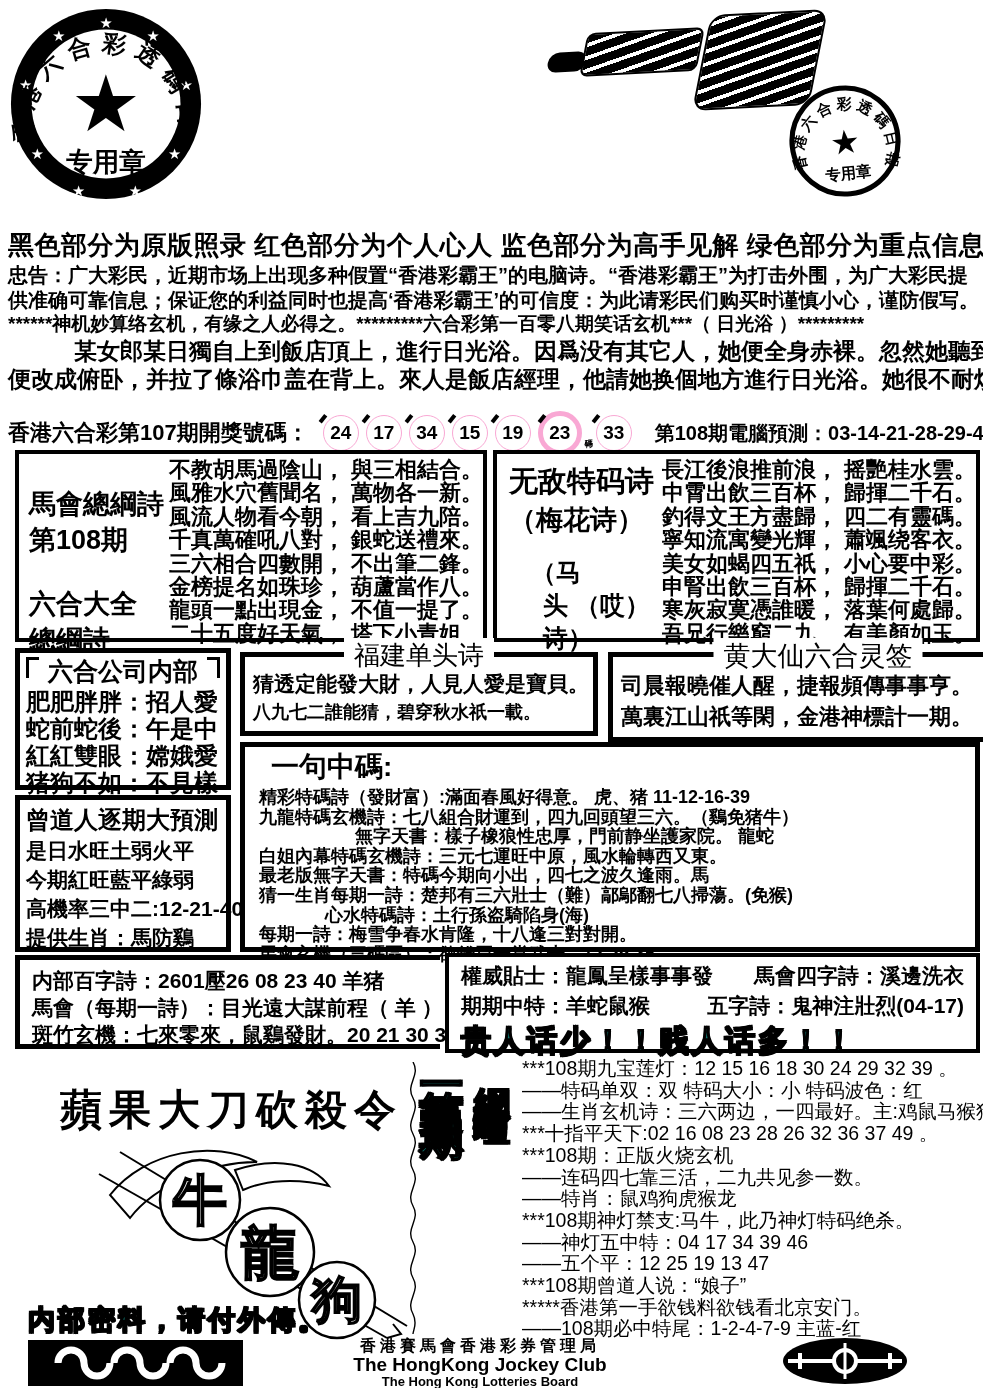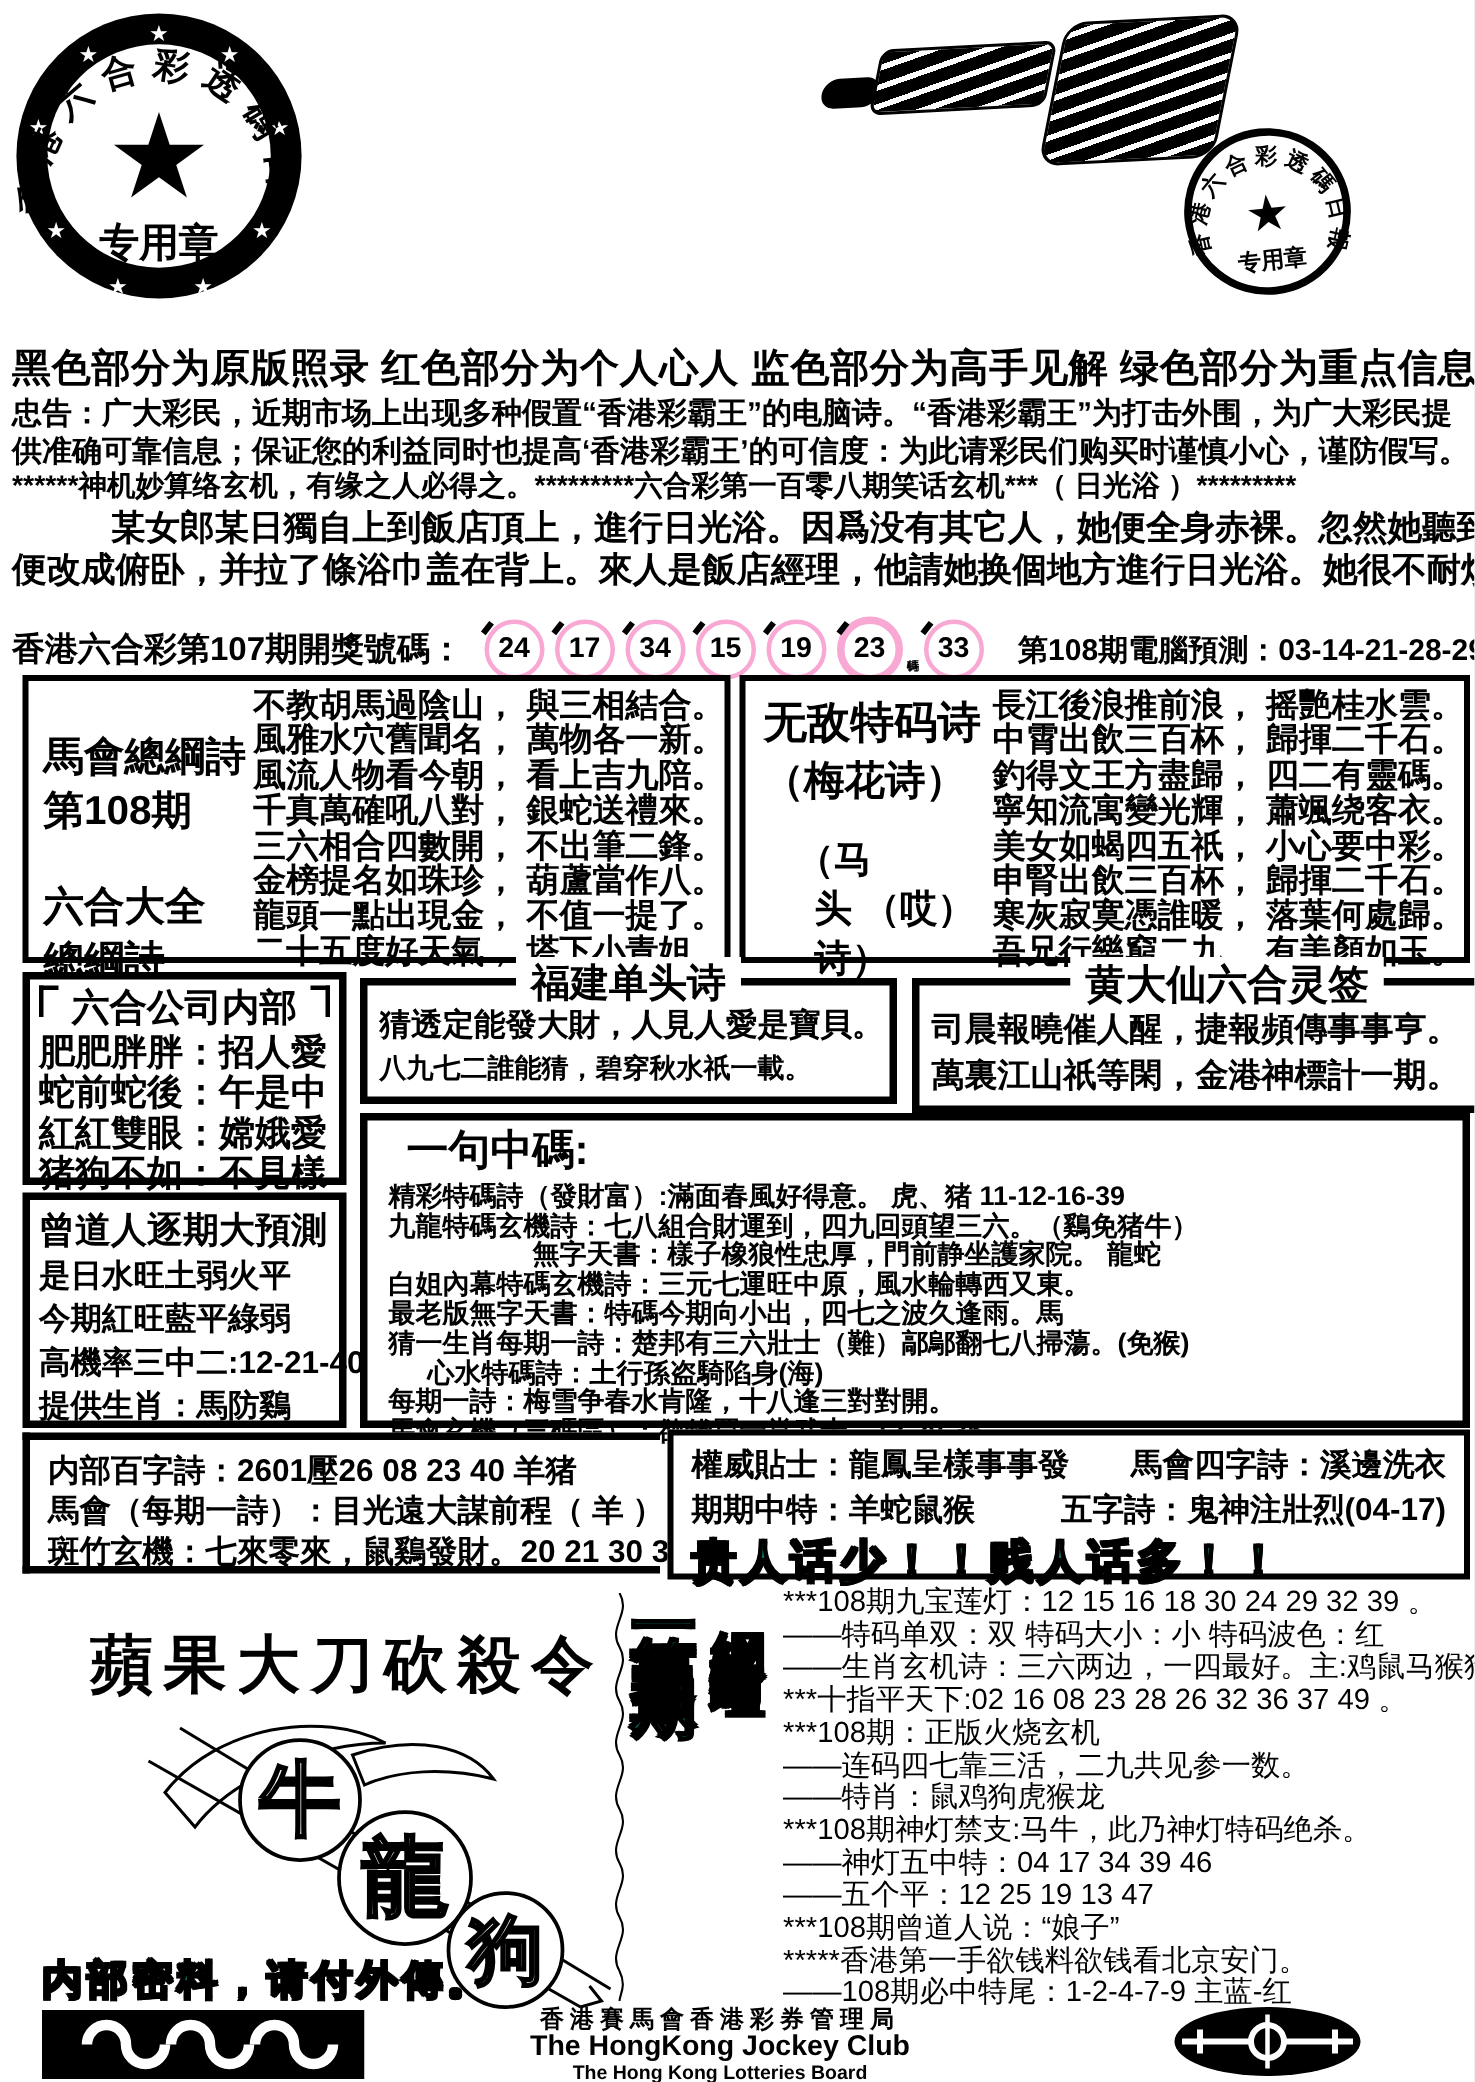--- a/index.html
+++ b/index.html
@@ -16,39 +16,39 @@
         border:2px solid #000;border-radius:8px;transform:skewX(-14deg) rotate(-3deg);}
   
   .color-key{left:8px;top:228px;width:970px;font-size:26px;font-weight:bold;letter-spacing:.5px;}
   .warn{left:8px;width:970px;font-size:20px;font-weight:bold;}
   .joke-title{left:8px;top:311px;width:970px;font-size:19px;font-weight:bold;}
   .joke{left:8px;width:972px;font-size:23px;font-weight:bold;line-height:27px;}
   .indent{text-indent:66px;}
   
   .draw-row{left:8px;top:411px;width:972px;display:flex;align-items:center;}
   .draw-label{font-size:22px;font-weight:bold;margin-right:14px;white-space:nowrap;}
-  .ball{width:34px;height:34px;border:3px solid #f9a8d4;border-radius:50%;background:#fff;
+  .ball{width:34px;height:34px;border:1px solid #f9a8d4;border-radius:50%;background:#fff;
         display:flex;align-items:center;justify-content:center;font-size:19px;font-weight:bold;
         position:relative;margin-right:7px;flex:none;}
   .ball::before{content:"";position:absolute;left:-4px;top:1px;width:9px;height:9px;
         border-left:4px solid #000;transform:rotate(38deg);}
   .ball.special{border-width:5px;margin-right:2px;}
   .balltag{writing-mode:vertical-rl;text-orientation:upright;font-size:8px;font-weight:bold;
         line-height:1;margin-right:4px;}
   .prediction{font-size:20px;font-weight:bold;margin-left:16px;white-space:nowrap;}
   
   .poem-title{font-size:27px;font-weight:bold;white-space:nowrap;}
   .poemline{font-size:22px;font-weight:bold;line-height:23.4px;white-space:nowrap;}
   .corner-title{position:relative;text-align:center;font-weight:bold;}
   .corner-title::before{content:"";position:absolute;left:0;top:2px;width:10px;height:18px;
         border-left:3px solid #000;border-top:3px solid #000;}
   .corner-title::after{content:"";position:absolute;right:0;top:2px;width:10px;height:18px;
         border-right:3px solid #000;border-top:3px solid #000;}
   .float-title{position:absolute;top:-19px;left:50%;transform:translateX(-50%);
-        background:#fff;padding:0 10px;font-weight:bold;white-space:nowrap;}
+        background:#fff;padding:0 10px;font-weight:normal;white-space:nowrap;}
   .oc-line{font-size:18px;font-weight:bold;line-height:19.6px;white-space:nowrap;margin-left:14px;}
   .forum-line{font-size:19.5px;font-weight:normal;line-height:21.7px;white-space:nowrap;}
   .authrow{display:flex;justify-content:space-between;font-size:21px;font-weight:bold;white-space:nowrap;}
   svg text{font-family:"Liberation Sans",sans-serif;}
 </style>
 </head>
 <body>
 
 <div class="page">
 
@@ -176,21 +176,21 @@
   </div>
 
   <div class="abs box" style="left:240px;top:742px;width:740px;height:210px;border-width:5px">
     <div class="b nw" style="font-size:28px;margin:1px 0 2px 26px">一句中碼:</div>
     <div class="oc-line">精彩特碼詩（發財富）:滿面春風好得意。 虎、猪 11-12-16-39</div>
     <div class="oc-line">九龍特碼玄機詩：七八組合財運到，四九回頭望三六。（鷄免猪牛）</div>
     <div class="oc-line" style="margin-left:110px">無字天書：樣子橡狼性忠厚，門前静坐護家院。 龍蛇</div>
     <div class="oc-line">白姐內幕特碼玄機詩：三元七運旺中原，風水輪轉西又東。</div>
     <div class="oc-line">最老版無字天書：特碼今期向小出，四七之波久逢雨。馬</div>
     <div class="oc-line">猜一生肖每期一詩：楚邦有三六壯士（難）鄗鄔翻七八掃蕩。(免猴)</div>
-    <div class="oc-line" style="margin-left:40px">心水特碼詩：土行孫盗騎陷身(海)</div>
+    <div class="oc-line" style="margin-left:80px">心水特碼詩：土行孫盗騎陷身(海)</div>
     <div class="oc-line">每期一詩：梅雪争春水肯隆，十八逢三對對開。</div>
     <div class="oc-line">馬會玄機（三碼區）：欲錢買一當武士。12-29-35</div>
   </div>
 
   <div class="abs box" style="left:15px;top:955px;width:425px;height:94px;border-width:5px;border-right:none;padding:7px 4px 0 12px">
     <div class="b nw" style="font-size:21px;line-height:27px">内部百字詩：2601壓26 08 23 40 羊猪</div>
     <div class="b nw" style="font-size:21px;line-height:27px">馬會（每期一詩）：目光遠大謀前程（ 羊 ）</div>
     <div class="b nw" style="font-size:21px;line-height:27px">斑竹玄機：七來零來，鼠鷄發財。20 21 30 33</div>
   </div>
 

